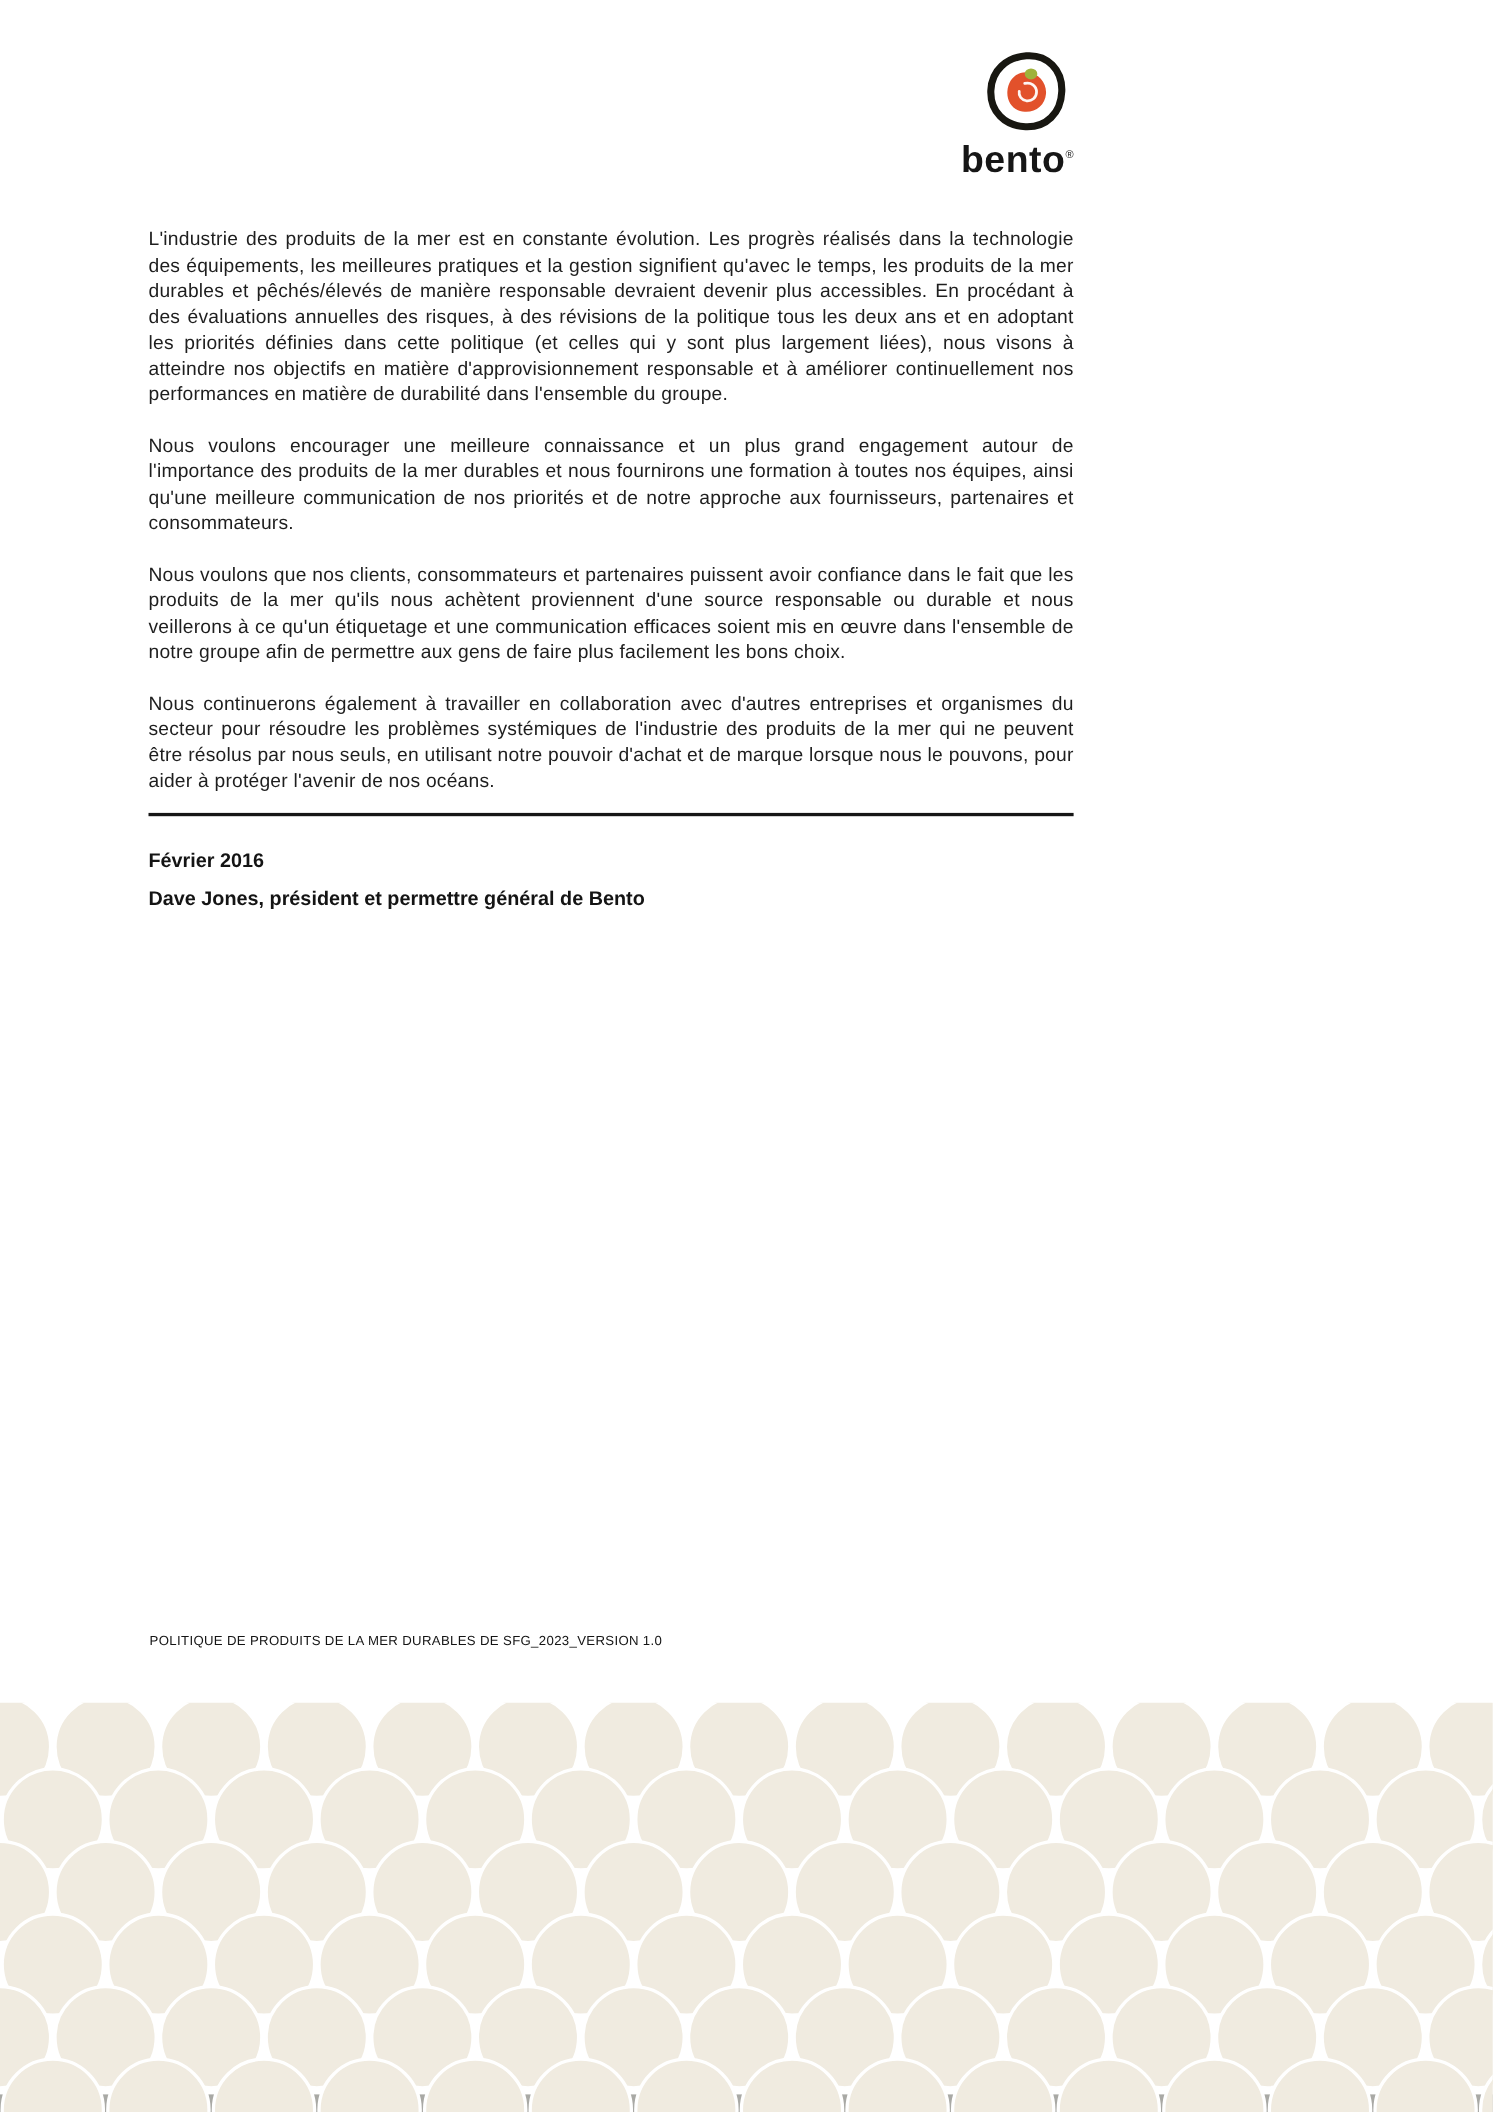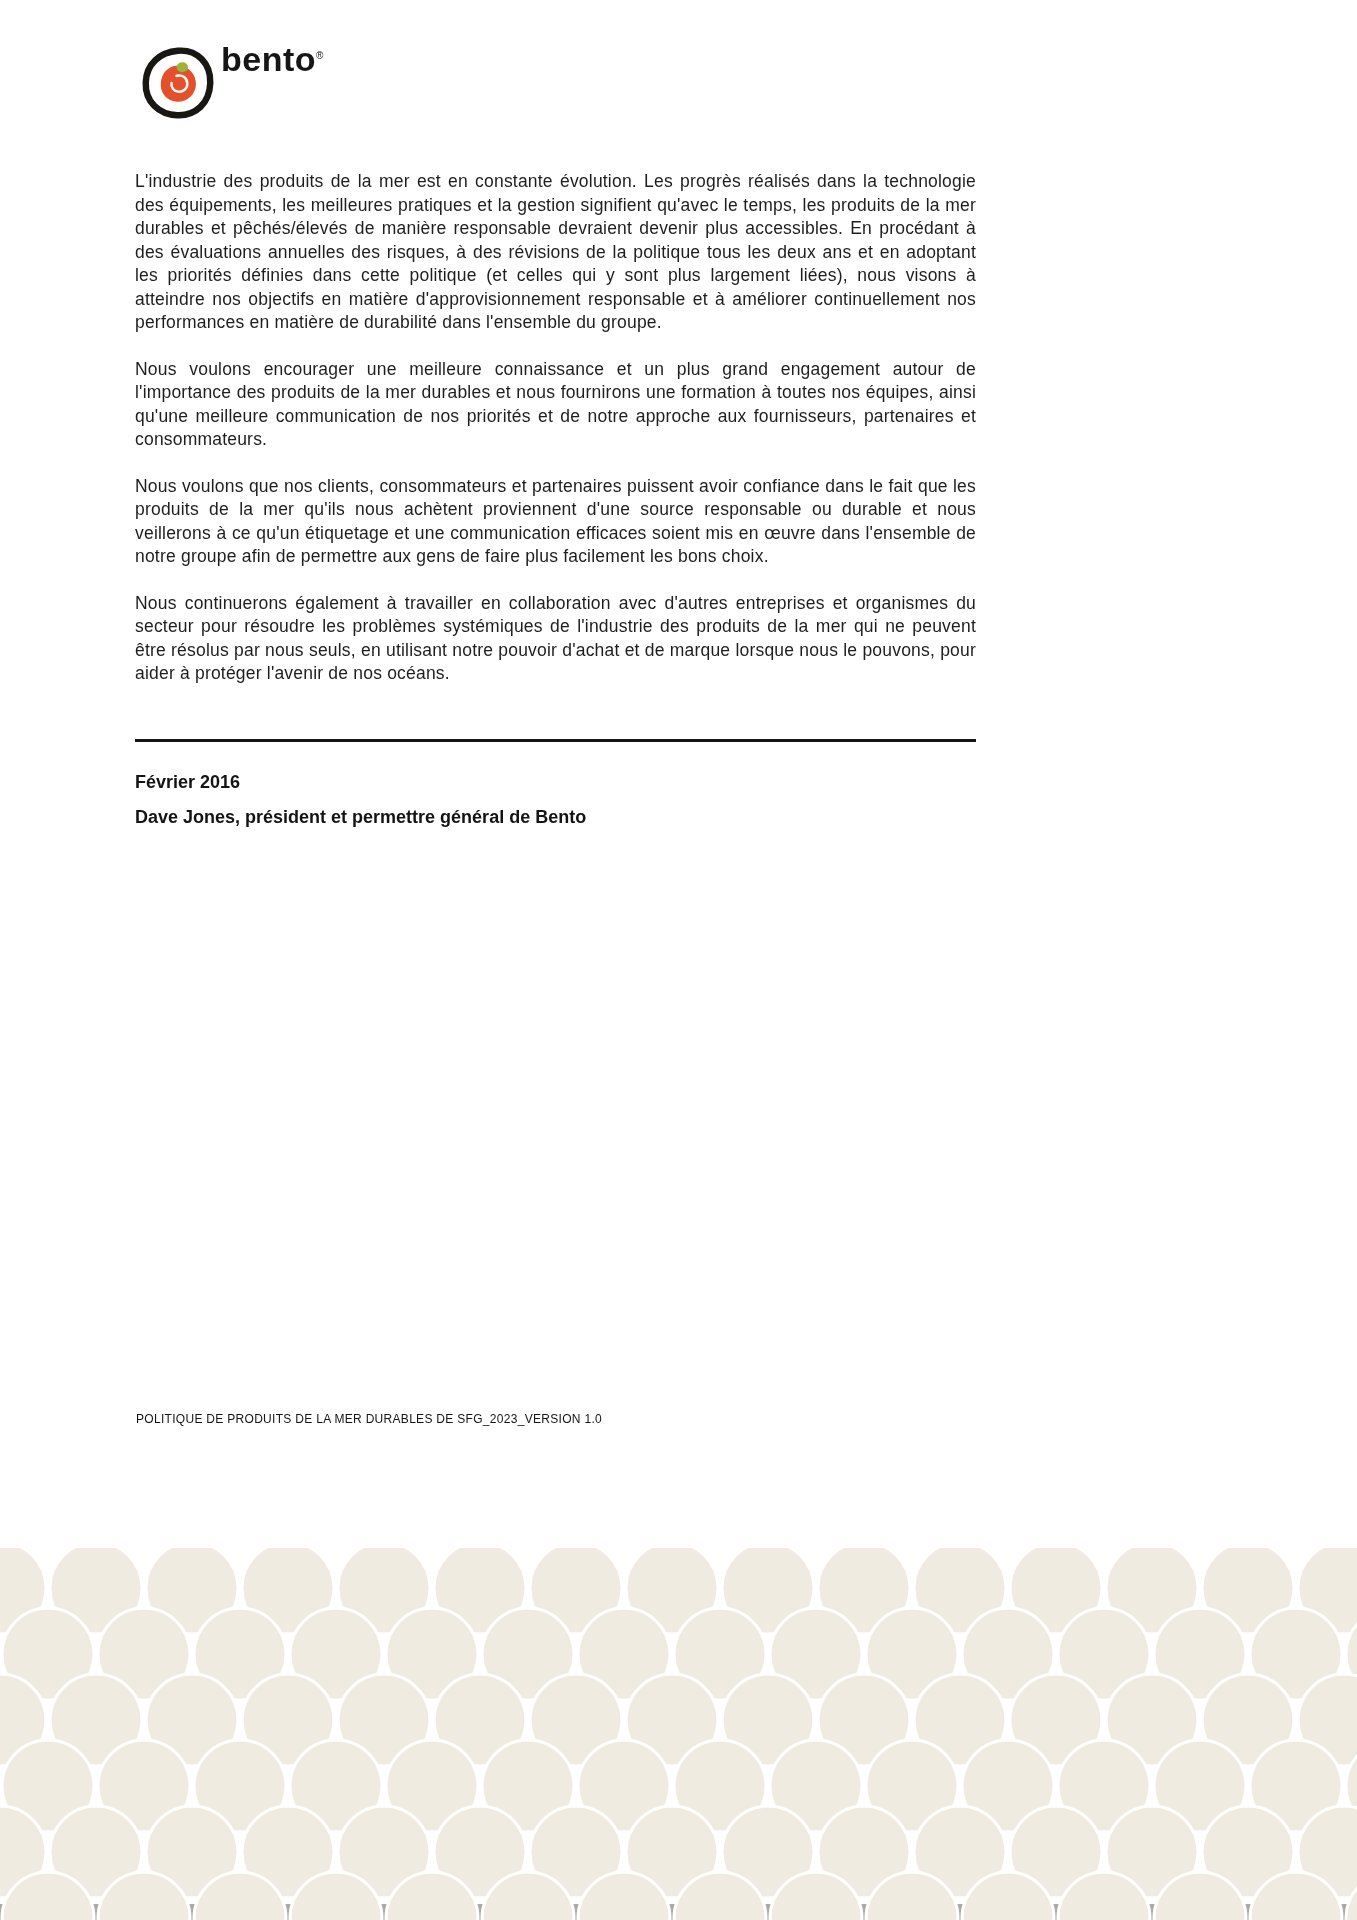--- a/index.html
+++ b/index.html
@@ -9,21 +9,21 @@
     background: #ffffff;
     font-family: "Liberation Sans", sans-serif;
     color: #1c1c1c;
     position: relative;
     overflow: hidden;
   }
   .page { position: relative; width: 1357px; height: 1920px; background: #ffffff; }
 
   .content { position: absolute; left: 135px; top: 40px; width: 841px; }
 
-  .logo-block { display: flex; flex-direction: row; align-items: flex-start; margin-bottom: 44px; }
+  .logo-block { display: flex; flex-direction: column; align-items: flex-end; margin-bottom: 44px; }
   .logo-block svg { display: block; }
   .wordmark {
     font-weight: 700; font-size: 34px; line-height: 1;
     letter-spacing: 0.5px; color: #161616; margin-top: 2px;
     position: relative;
   }
   .wordmark sup { font-size: 10px; font-weight: 400; vertical-align: super; letter-spacing: 0; }
 
   .body-text { margin-top: 14px; }
   .body-text p {
@@ -38,21 +38,21 @@
   .divider {
     position: absolute; left: 135px; top: 739px;
     width: 841px; height: 3px; background: #161616;
   }
 
   .sign-block { position: absolute; left: 135px; top: 772px; }
   .sign-block .date { font-weight: 700; font-size: 18px; color: #141414; margin: 0 0 14px 0; }
   .sign-block .name { font-weight: 700; font-size: 18px; color: #141414; margin: 0; }
 
   .footer {
-    position: absolute; left: 136px; top: 1412px;
+    position: absolute; left: 136px; top: 1484px;
     font-size: 12px; letter-spacing: 0.3px; color: #141414;
   }
 
   .deco { position: absolute; left: 0; bottom: 0; width: 1357px; height: 372px; }
   .deco svg { display: block; }
 </style>
 </head>
 <body>
 
 <div class="page">

